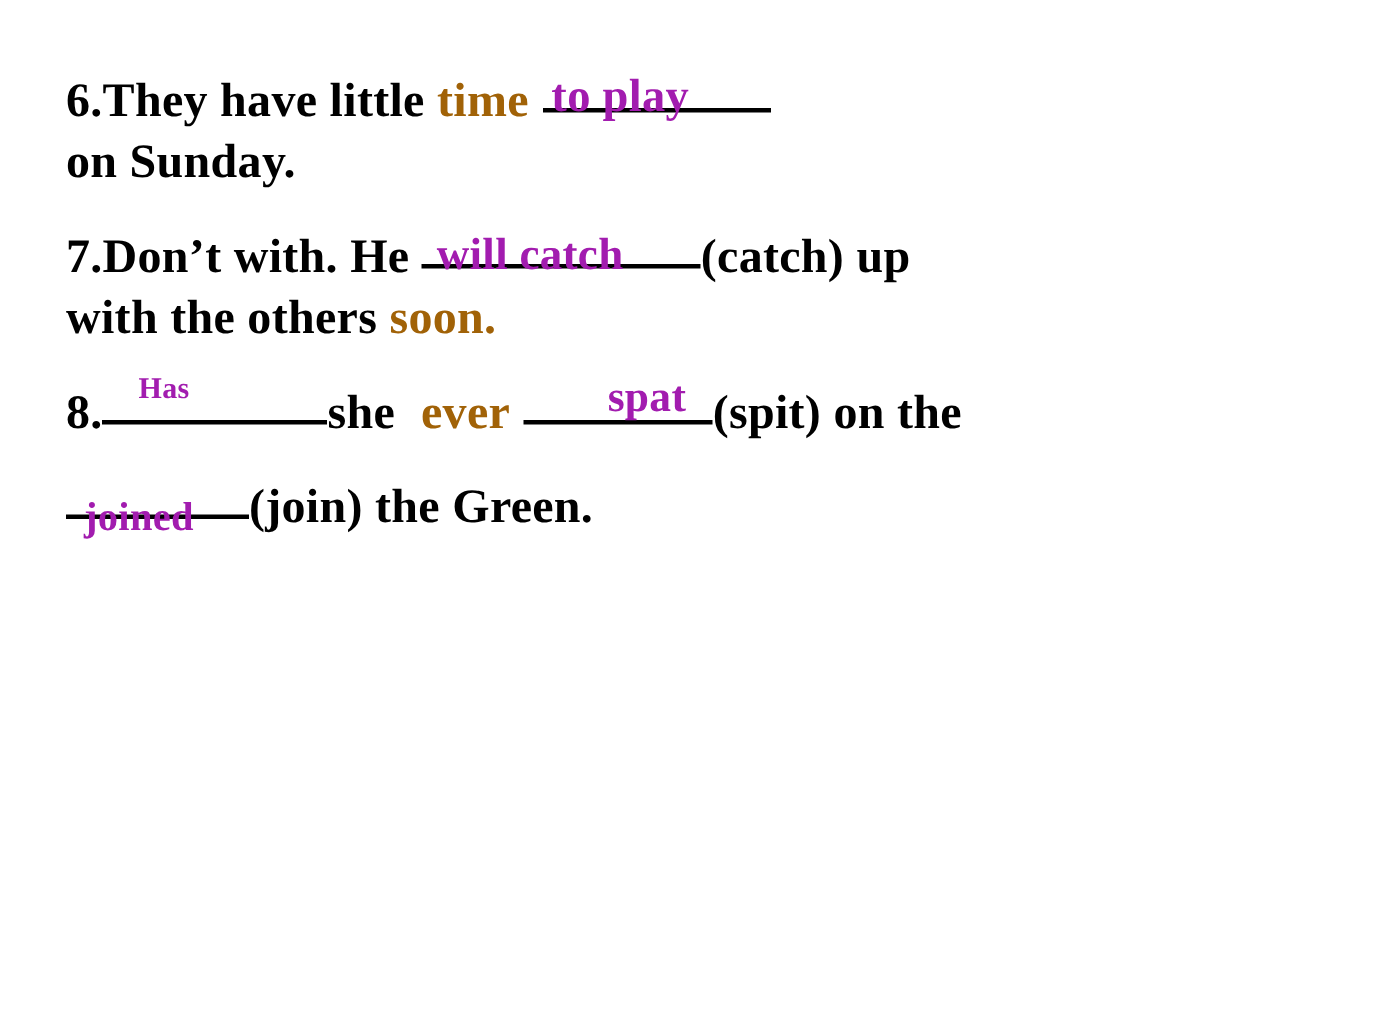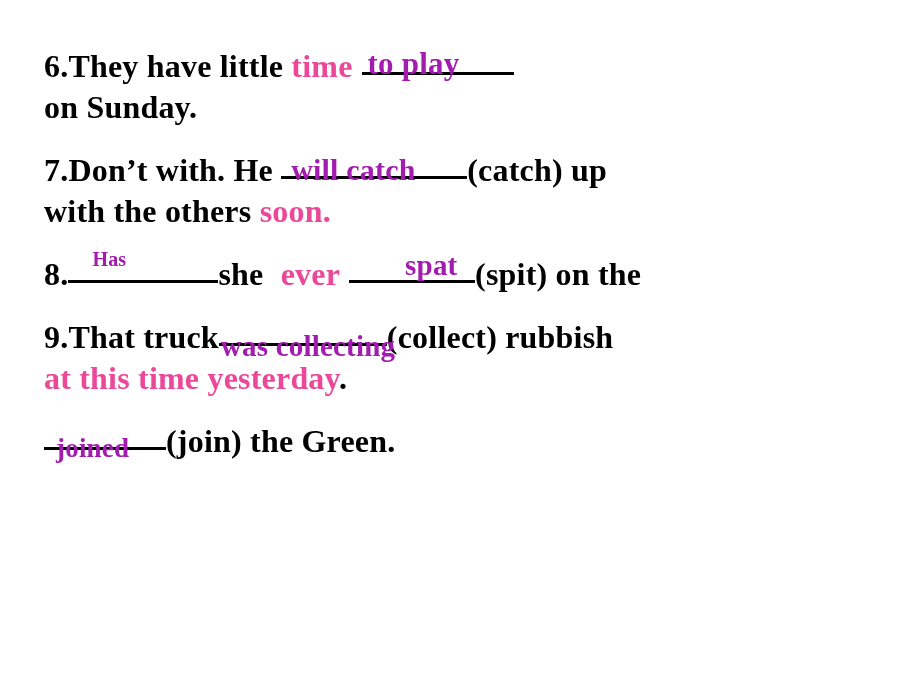--- a/index.html
+++ b/index.html
@@ -36,21 +36,21 @@
   }
 
   .line {
     position: relative;
     height: 41px;
     white-space: nowrap;
   }
 
   
   .txt { color: #000000; }
-  .blue { color: #ec4899; margin-top: 45px; }
+  .blue { color: #a16207; margin-top: 45px; }
 
   
   .blank {
     display: inline-block;
     border-bottom: 3px solid #000000;
     vertical-align: 2px;
     position: relative;
   }
   .blank.b-w1 { width: 152px; }
   .blank.b-w2 { width: 186px; }
@@ -93,28 +93,20 @@
       <span class="txt">with   the  others </span><span class="blue">soon.</span>
     </div>
   </div>
 
   <div class="qblock">
     <div class="line">
       <span class="txt">8.</span><span class="blank b-w3"><span class="answer" style="left:24px; top:-32px; font-size:20px;">Has</span></span><span class="txt">she </span><span class="sp"></span><span class="blue">ever</span><span class="sp"></span><span class="blank b-w4"><span class="answer" style="left:24px; top:-32px; font-size:29px;margin-left:32px;">spat</span></span><span class="txt">(spit)  on  the</span>
     </div>
   </div>
 
-  <div class="qblock">
-    <div class="line">
-      <span class="txt">9.</span><span class="txt">That   truck</span><span class="blank b-w5"><span class="answer" style="left:2px; top:-14px; font-size:29px;">was  collecting</span></span><span class="txt">(collect)  rubbish</span>
-    </div>
-    <div class="line">
-      <span class="blue">at   this time  yesterday</span><span class="txt">.</span>
-    </div>
-  </div>
 
   <div class="qblock">
     <div class="line">
       <span class="blank b-w7"><span class="answer" style="left:12px; top:-14px; font-size:27px;">joined</span></span><span class="txt">(join)  the Green.</span>
     </div>
   </div>
 
 </div>
 
 </body></html>

